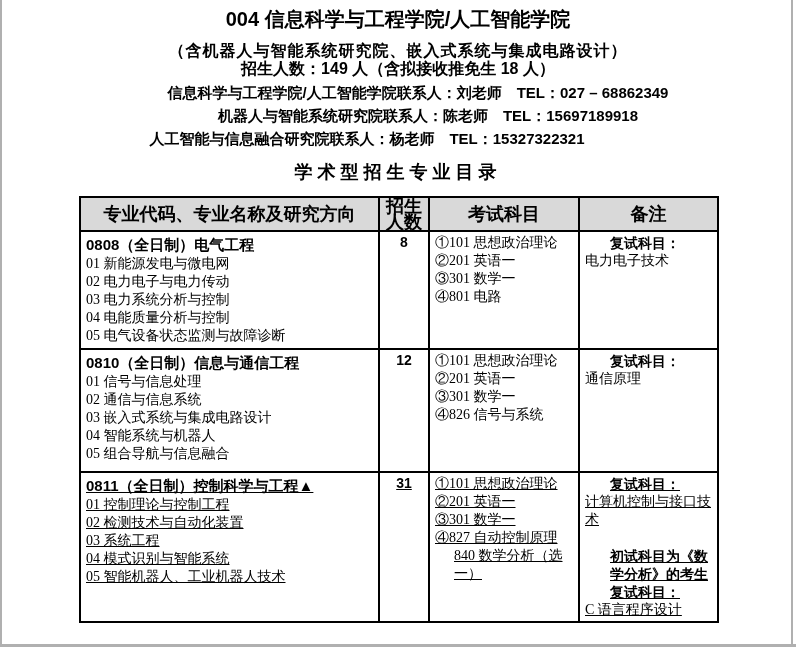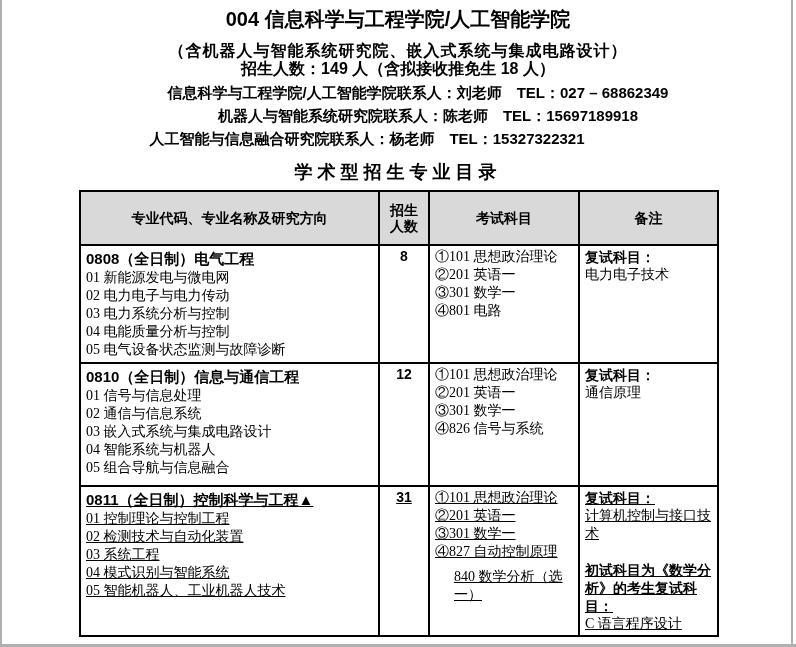--- a/index.html
+++ b/index.html
@@ -22,61 +22,61 @@
   .doc-subtitle { font-size: 16px; line-height: 18px; margin-top: 11px; letter-spacing: 1px; }
   .doc-enrollment { font-size: 16px; line-height: 18px; }
   .contact { font-size: 15px; line-height: 17px; margin-top: 6px; }
   .contact-1 { transform: translateX(20px); }
   .contact-2 { transform: translateX(30px); }
   .contact-3 { transform: translateX(-31px); }
 
   .catalog-title {
     text-align: center; font-weight: bold;
     font-size: 18px; letter-spacing: 5px;
-    margin-top: 13px; margin-bottom: 6px;
+    margin-top: 13px; margin-bottom: 12px;
   }
 
   table.catalog {
     margin-left: 79px;
     width: 640px;
     border-collapse: collapse;
     table-layout: fixed;
     border: 2px solid #000;
   }
   table.catalog th, table.catalog td {
     border: 2px solid #000;
     padding: 2px 5px;
     vertical-align: top;
   }
   table.catalog th {
     background: #d9d9d9;
-    font-size: 14px; font-weight: bold;
+    font-size: 18px; font-weight: bold;
     text-align: center; vertical-align: middle;
     line-height: 16px;
     height: 31px;
-    padding: 10px;
+    padding: 0;
   }
   tbody tr:nth-child(1) { height: 118px; }
   tbody tr:nth-child(2) { height: 123px; }
   tbody tr:nth-child(3) { height: 146px; text-decoration: underline; }
 
   .row-title {
     font-family: "Liberation Sans", sans-serif;
     font-weight: bold; font-size: 15px; line-height: 21px;
     white-space: nowrap;
   }
   .direction, .subject, .remark-normal {
     font-family: "Liberation Serif", serif;
     font-size: 14px; line-height: 18px;
   }
-  .subject.indent { padding-left: 19px; margin-top: 7px; }
+  .subject.indent { padding-left: 19px; }
   .cell-count { text-align: center; font-weight: bold; font-size: 14px; }
   .remark-label {
     font-family: "Liberation Sans", sans-serif;
-    font-weight: bold; font-size: 14px; line-height: 18px;
+    font-weight: bold; font-size: 14px; line-height: 18px; margin-left: 25px;
   }
   .remark-spacer { height: 18px; }
 </style>
 </head>
 <body>
 
 <div class="edge edge-left"></div>
 <div class="edge edge-right"></div>
 <div class="edge edge-bottom"></div>
 

